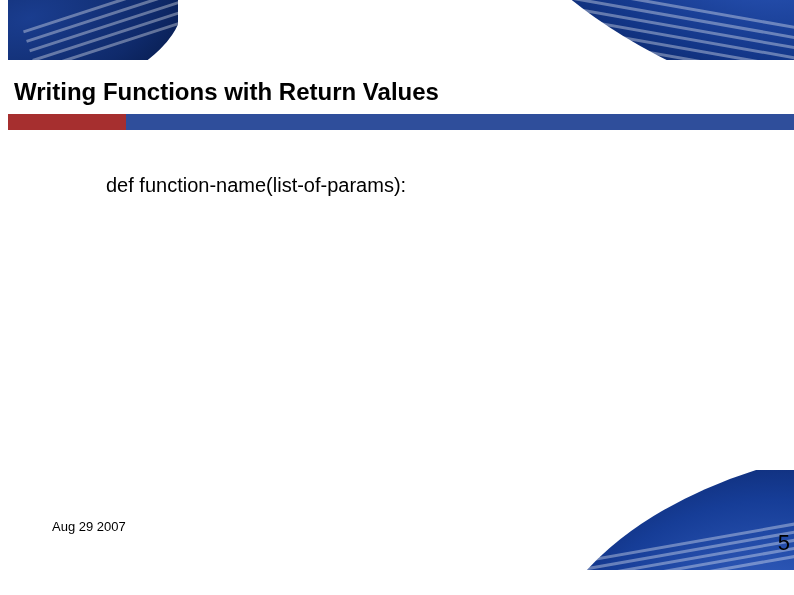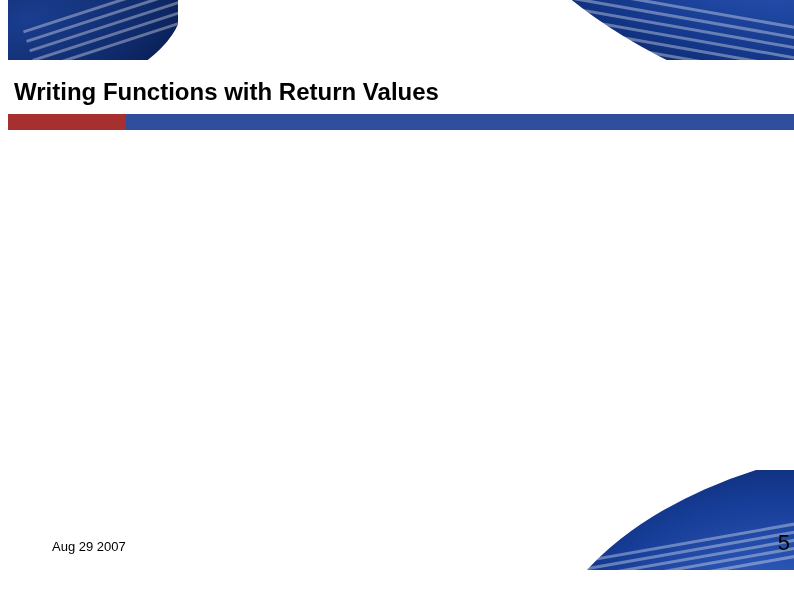--- a/index.html
+++ b/index.html
@@ -96,21 +96,21 @@
     left: 98px;
     top: 174px;
     font-size: 20px;
     color: #000;
   }
 
   
   .footer-date {
     position: absolute;
     left: 44px;
-    bottom: 16px;
+    bottom: 36px;
     font-size: 13px;
     color: #000;
   }
 
   
   .page-number {
     position: absolute;
     right: 12px;
     bottom: 14px;
     font-size: 22px;
@@ -167,20 +167,21 @@
       <span style="top:36px"></span>
         <span style="top:46px"></span>
         <span style="top:56px"></span>
     </div>
   </div>
 
   <h1 class="title">Writing Functions with Return Values</h1>
 
   <div class="title-bar"></div>
 
+  <div class="body-text">def function-name(list-of-params):</div>
 
   <div class="footer-date">Aug 29 2007</div>
 
   <div class="corner-br">
     <div class="stripes">
       <span style="top:92px"></span>
         <span style="top:100px"></span>
         <span style="top:108px"></span>
       <span style="top:116px"></span>
         <span style="top:124px"></span>

